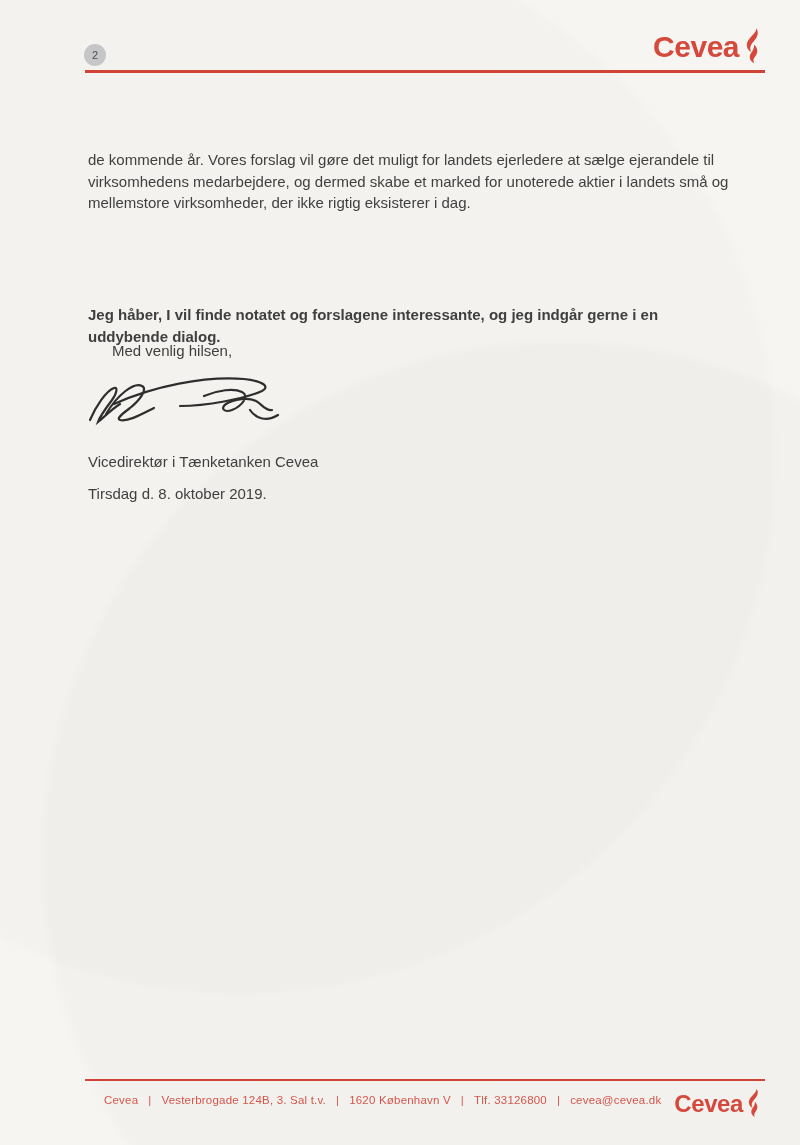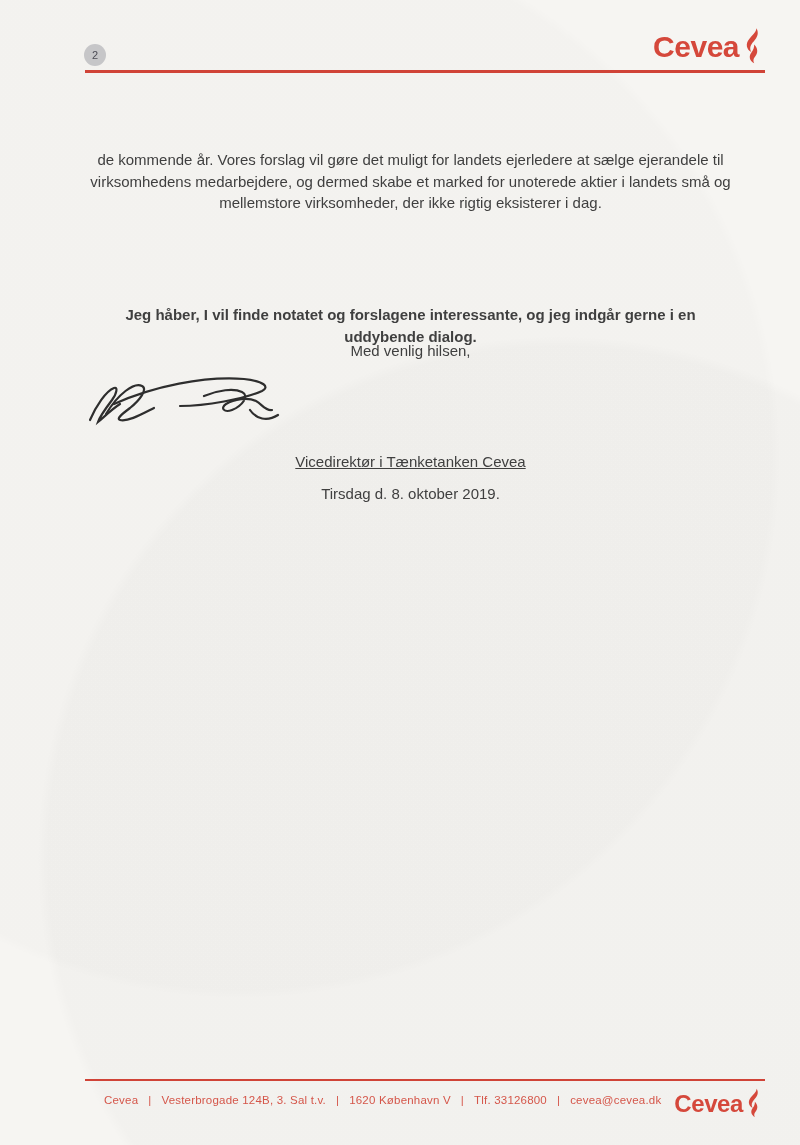--- a/index.html
+++ b/index.html
@@ -30,30 +30,30 @@
   }
   .logo-header{top:27px;right:37px;}
   .logo-header .logo-text{font-size:30px;line-height:1;letter-spacing:-0.5px;margin-top:5px;}
   .logo-header .flame{width:21px;height:38px;margin-left:3px;}
   .logo-footer{top:1088px;right:38px;}
   .logo-footer .logo-text{font-size:24px;line-height:1;letter-spacing:-0.4px;margin-top:4px;}
   .logo-footer .flame{width:17px;height:30px;margin-left:2px;}
   .flame path{fill:#d5483b;}
   .para,.line{
     position:absolute;left:88px;width:645px;
-    color:#3f3f3f;font-size:15px;line-height:21.5px;text-align:center;
+    color:#3f3f3f;font-size:15px;line-height:21.5px;
   }
   .p1{top:149px;}
   .p2{top:227px;}
   .p3{top:304px;font-weight:bold;}
-  .closing{top:340px;}
+  .closing{top:340px;margin-left:24px;}
   .signature{position:absolute;left:84px;top:366px;width:212px;height:70px;}
   .signature path{fill:none;stroke:#2e2e2e;stroke-width:2.2;stroke-linecap:round;}
   .name{top:429px;}
-  .title{top:451px;text-decoration:underline;}
+  .title{top:451px;}
   .date{top:483px;}
   .footer-rule{
     position:absolute;left:85px;top:1079px;width:680px;height:2px;
     background:#d04337;
   }
   .footer-info{
     position:absolute;left:88px;top:1094px;
     color:#d5564a;font-size:11.5px;letter-spacing:0.2px;white-space:nowrap;margin-left:16px;
   }
   .footer-info .sep{margin:0 10px;color:#d5564a;}

